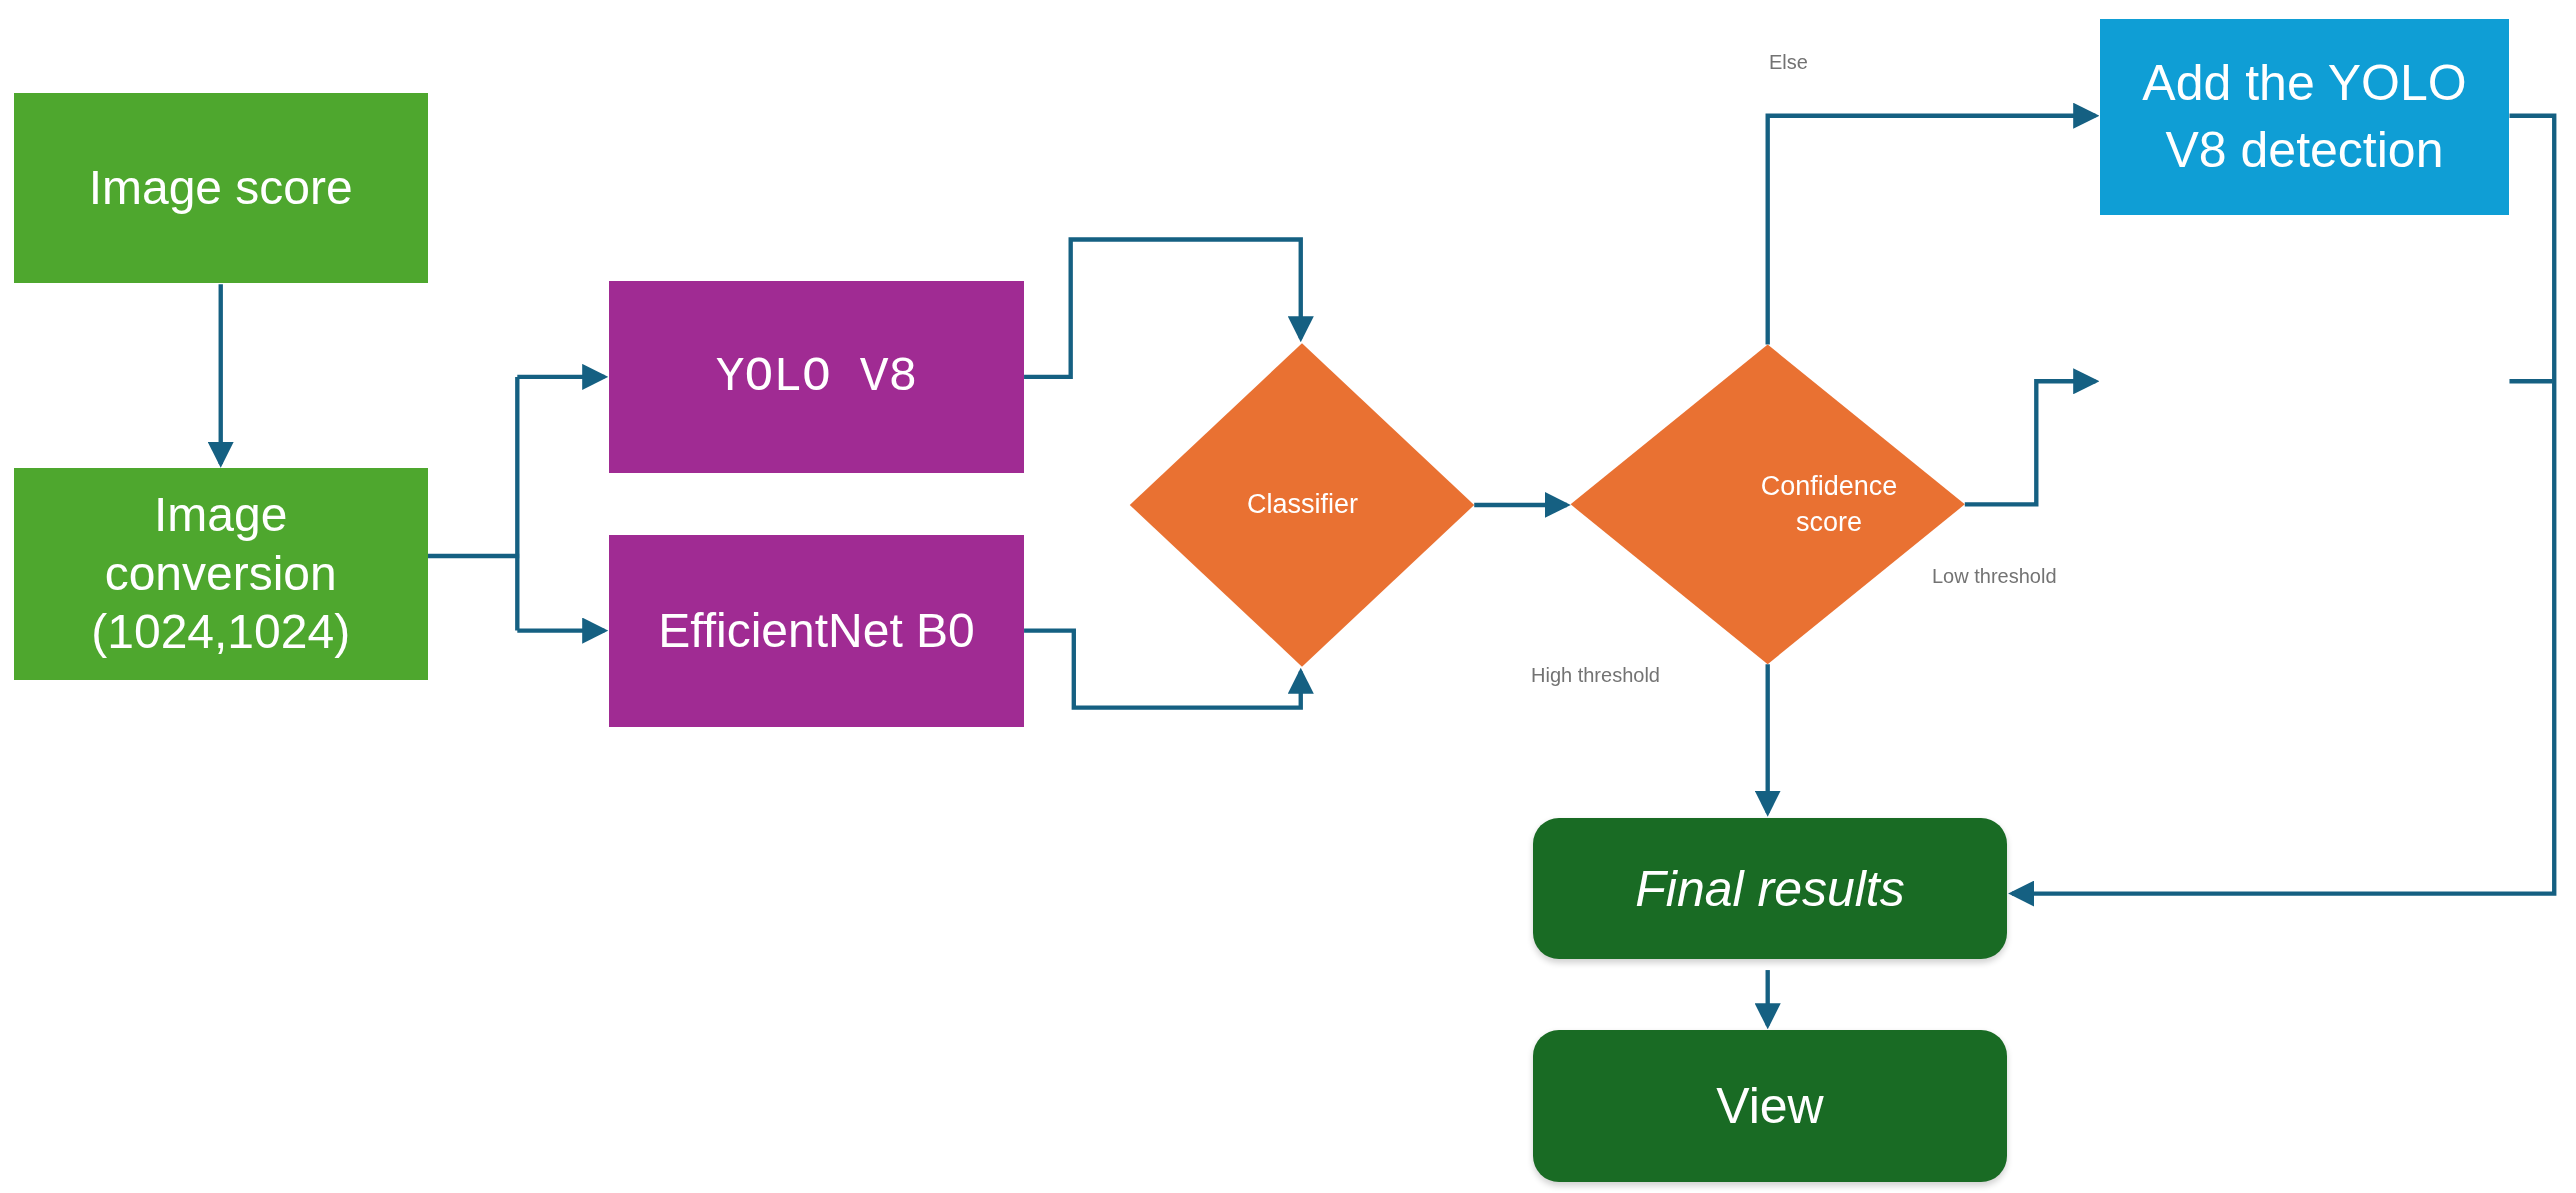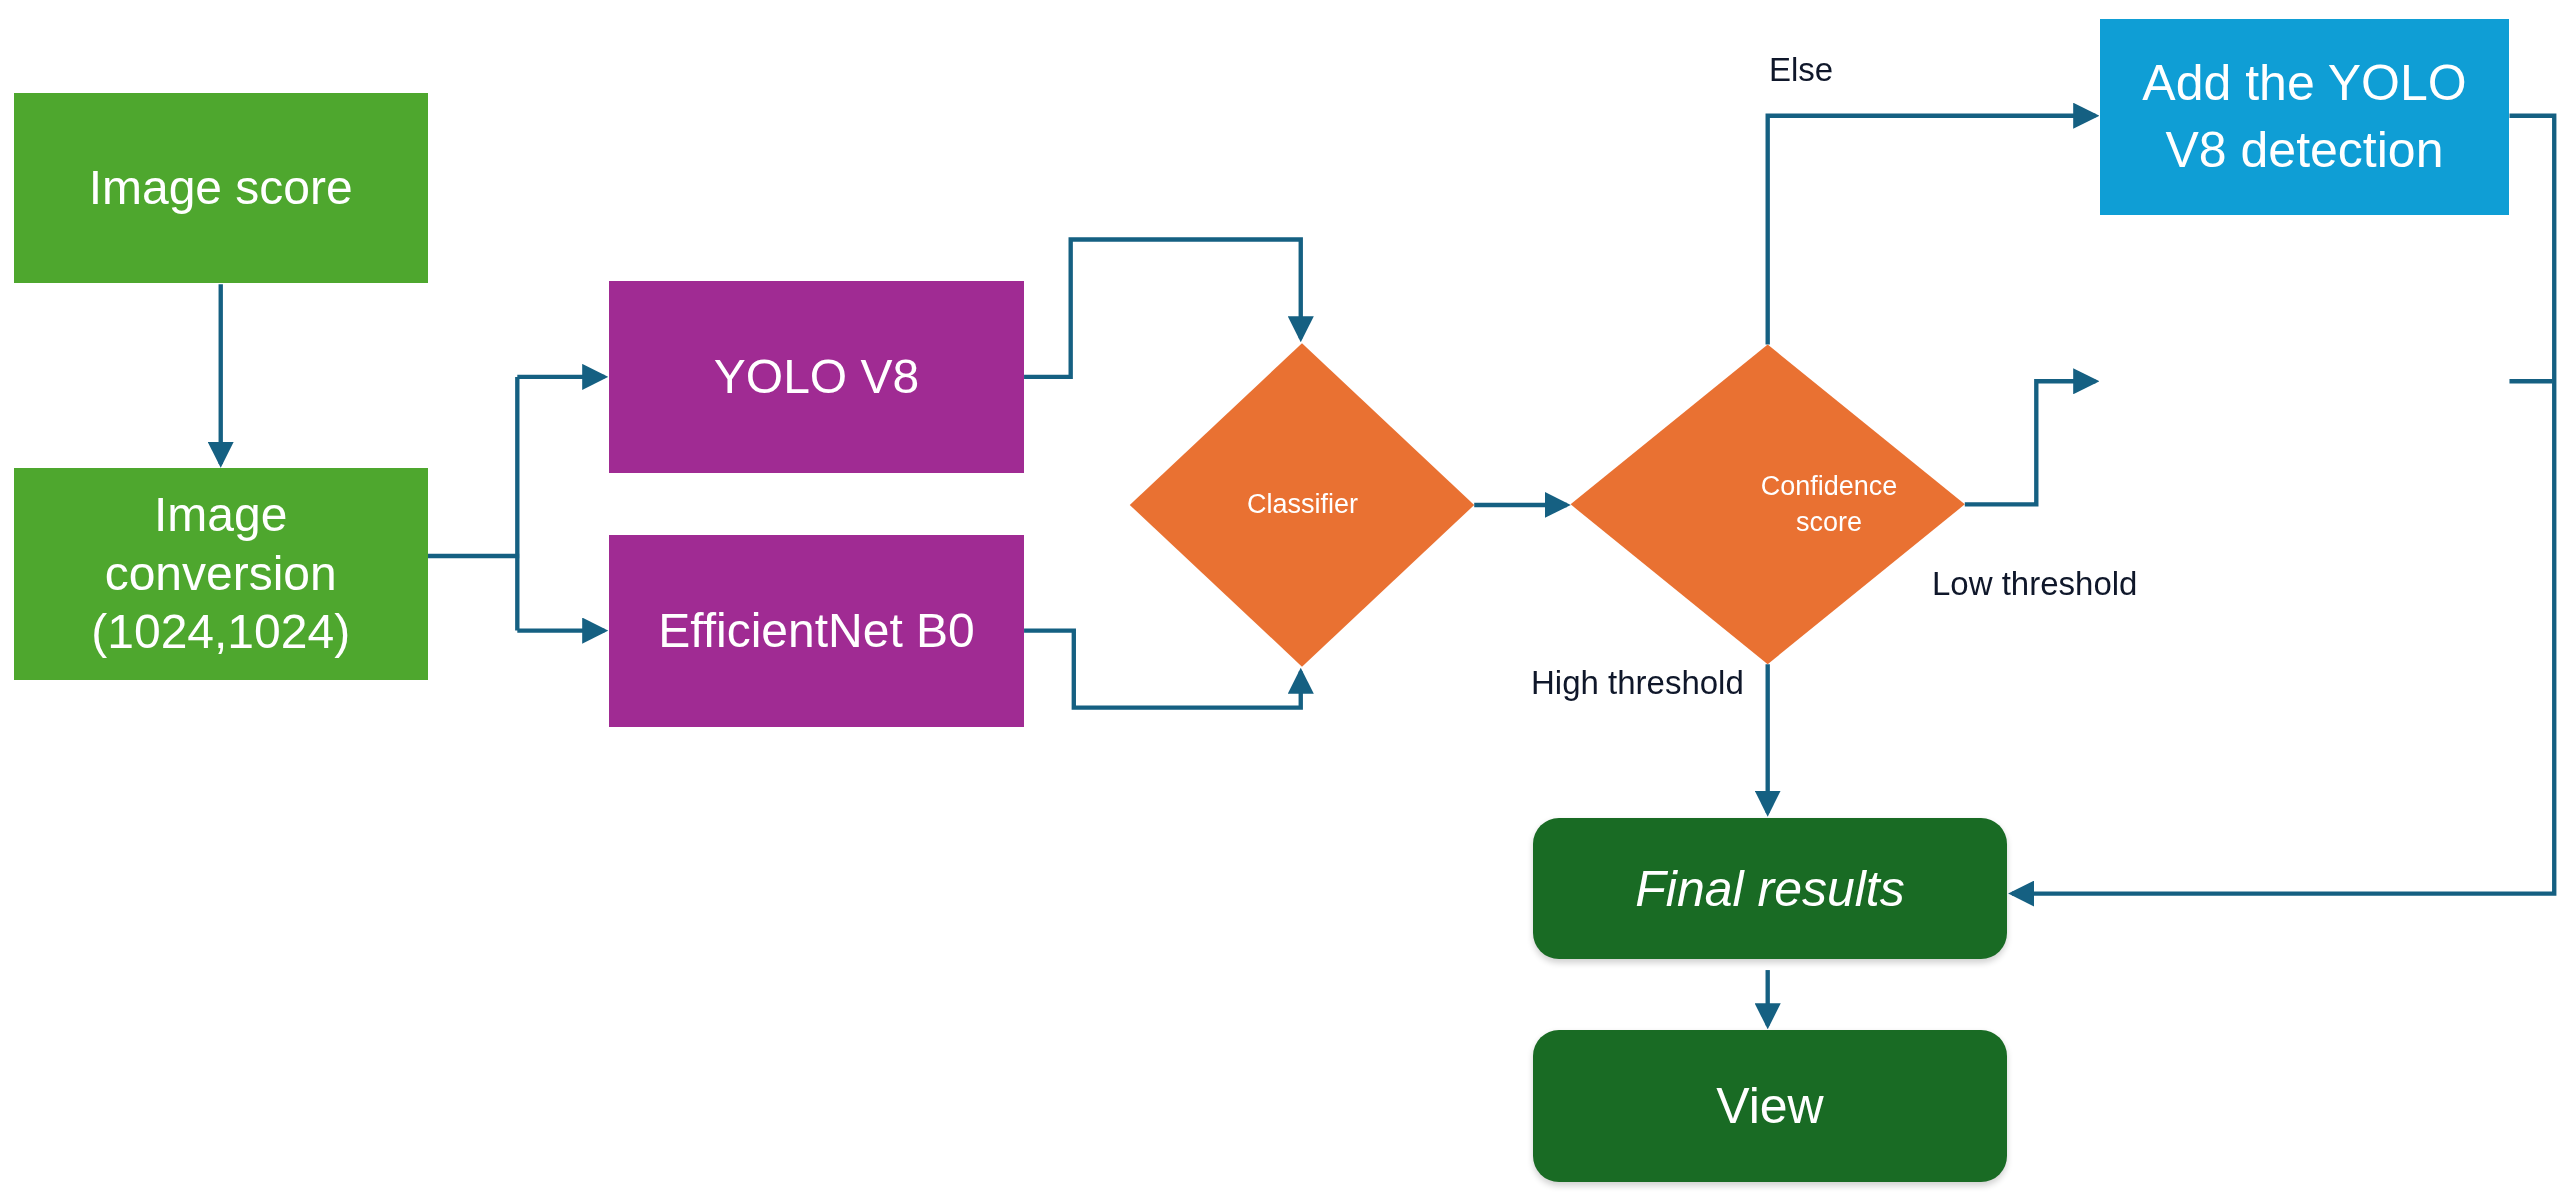--- a/index.html
+++ b/index.html
@@ -37,30 +37,30 @@
     display: flex;
     align-items: center;
     justify-content: center;
     text-align: center;
     color: #ffffff;
     font-size: 27px;
     line-height: 1.3;
   }
   .edge-label {
     position: absolute;
-    color: #0f172a;
-    font-size: 33px;
+    color: #737373;
+    font-size: 20px;
     white-space: nowrap;
     text-align: center;
   }
 
   
   #node-image-input      { left: 13.7px;   top: 93px;  width: 414px; height: 190px; }
   #node-image-conversion { left: 13.7px;   top: 468px;  width: 414px; height: 212px; padding: 0 52px; }
-  #node-yolo-v8          { left: 609px;  top: 281px;  width: 415px; height: 192px; }
+  #node-yolo-v8          { left: 609px;  top: 281px;  width: 415px; height: 192px; font-family: Liberation Mono, monospace; }
   #node-efficientnet-b0  { left: 609px;  top: 535px;  width: 415px; height: 192px; padding: 0 6.2px; }
   #node-add-detection    { left: 2100px; top: 19px;   width: 409px; height: 196px; padding: 0 11.8px; }
   #node-ignore-detection { left: 2100px; top: 286px;  width: 409px; height: 190px; padding: 0 11.8px; }
   #node-final-results    { left: 1533px; top: 818px; width: 474px; height: 141px; font-style: italic; }
   #node-view             { left: 1533px; top: 1030px; width: 474px; height: 152px; }
 
   #label-classifier      { left: 1147px; top: 461px;  width: 311px; height: 87px; }
   #label-confidence      { left: 1748px; top: 436px;  width: 162px; height: 137px; }
 
   #edge-label-else           { left: 1769px; top: 51px; }

